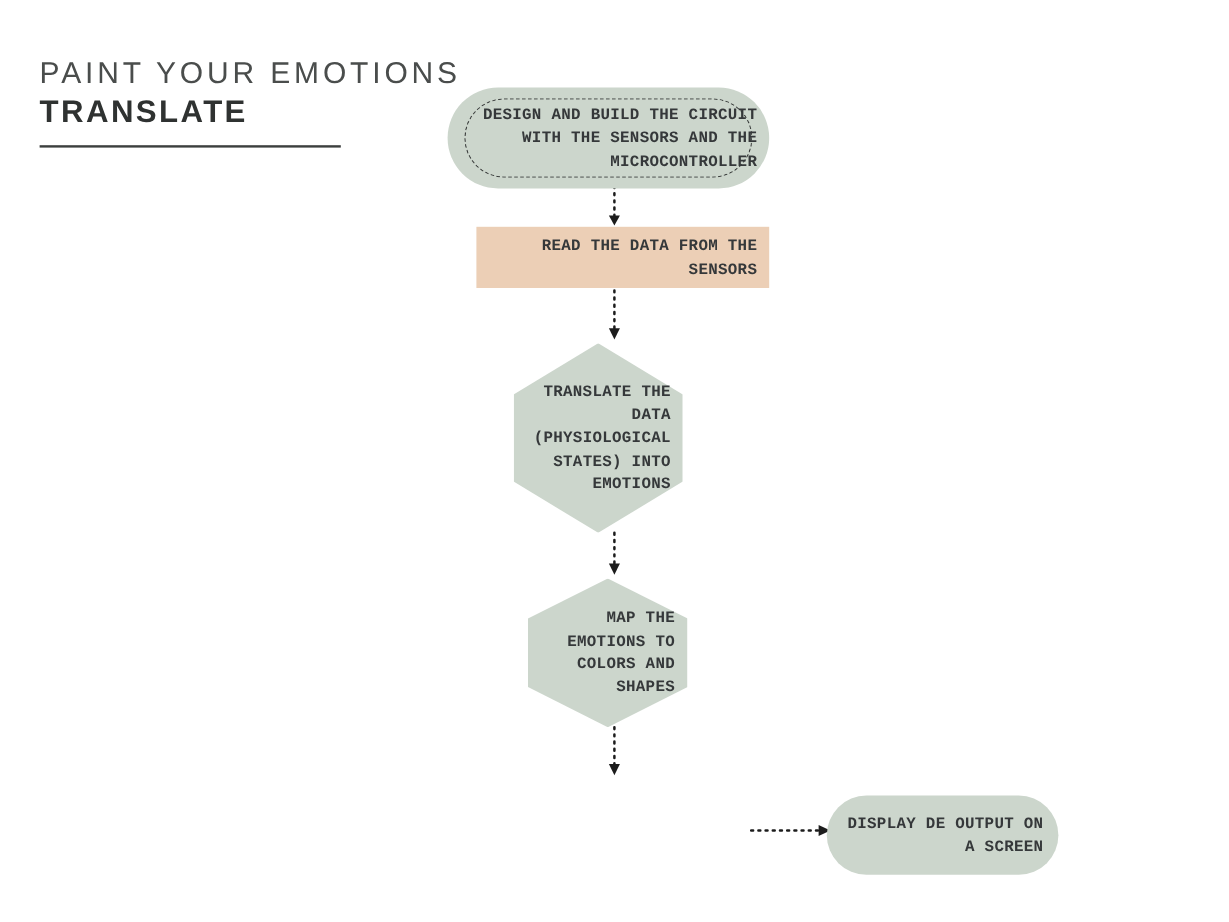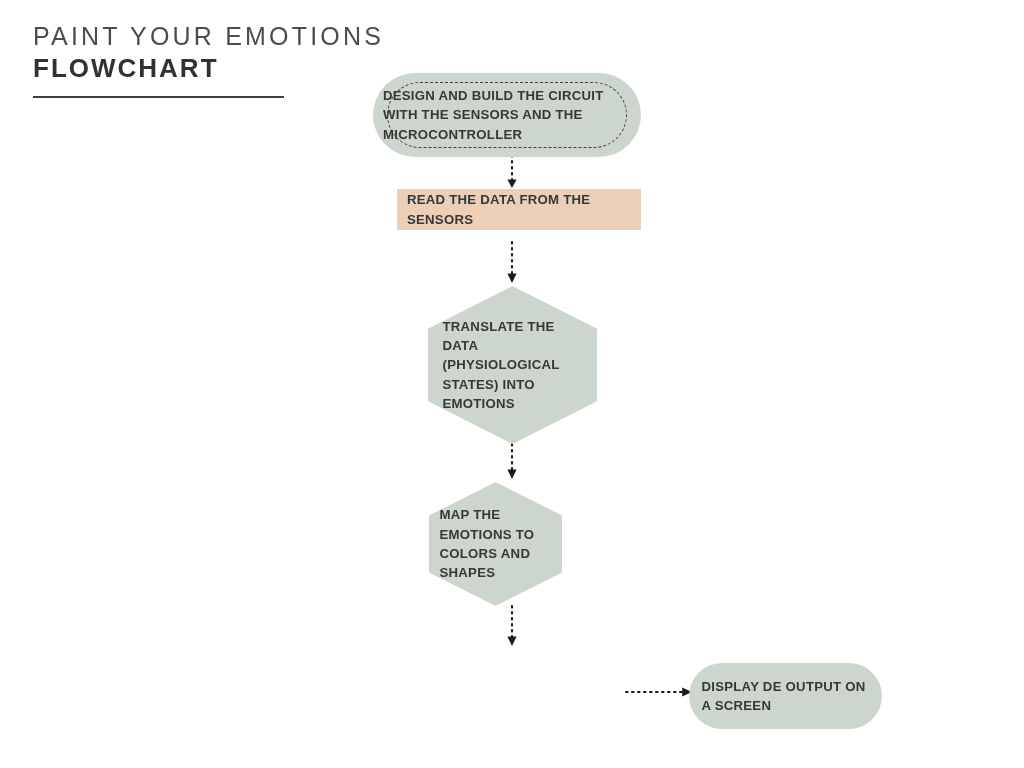--- a/index.html
+++ b/index.html
@@ -17,21 +17,21 @@
   #canvas {
     position: relative;
     width: 1024px;
     height: 768px;
   }
 
   
   .title-block {
     position: absolute;
     left: 33px;
-    top: 22px;
+    top: 47px;
     width: 420px;
   }
   .title-line1 {
     font-size: 25px;
     letter-spacing: 3.2px;
     color: #4a4d4c;
     font-weight: 400;
     line-height: 1.15;
     white-space: nowrap;
   }
@@ -50,21 +50,22 @@
     margin-top: 10px;
   }
 
   
   .node {
     position: absolute;
     box-sizing: border-box;
     display: flex;
     align-items: center;
     justify-content: center;
-    text-align: left;
+    text-align: right;
+    font-family: Liberation Mono, monospace;
   }
   .node-label {
     font-weight: 700;
     font-size: 13.2px;
     line-height: 1.46;
     letter-spacing: 0.25px;
     color: #35383a;
     text-transform: uppercase;
     padding: 0 10px;
     position: relative;
@@ -113,21 +114,21 @@
   }
   .connector svg { display: block; overflow: visible; }
 </style>
 </head>
 <body>
 
 <div id="canvas">
 
   <div class="title-block">
     <div class="title-line1">PAINT YOUR EMOTIONS</div>
-    <div class="title-line2">FLOWCHART</div>
+    <div class="title-line2">TRANSLATE</div>
     <div class="title-rule"></div>
   </div>
 
   <div class="connector" style="left:504px; top:155px; width:16px; height:36px;">
     <svg width="16" height="36" viewBox="0 0 16 36">
       <line x1="8" y1="0" x2="8" y2="26" stroke="#1c1c1c" stroke-width="2.1" stroke-dasharray="1.6 4.4" stroke-linecap="round"></line>
       <path d="M 8 33 L 3.4 24.6 L 12.6 24.6 Z" fill="#1c1c1c"></path>
     </svg>
   </div>
 
@@ -157,30 +158,30 @@
       <line x1="0" y1="8" x2="56" y2="8" stroke="#1c1c1c" stroke-width="2.1" stroke-dasharray="1.6 4.4" stroke-linecap="round"></line>
       <path d="M 66 8 L 56.2 3.4 L 56.2 12.6 Z" fill="#1c1c1c"></path>
     </svg>
   </div>
 
   <div class="node shape-stadium fill-green" style="left:373px; top:73px; width:268px; height:84px;">
     <div class="dashed-inset"></div>
     <div class="node-label">DESIGN AND BUILD THE CIRCUIT WITH THE SENSORS AND THE MICROCONTROLLER</div>
   </div>
 
-  <div class="node shape-rect fill-peach" style="left:397px; top:189px; width:244px; height:41px;">
+  <div class="node shape-rect fill-peach" style="left:397px; top:189px; width:244px; height:51px;">
     <div class="node-label">READ THE DATA FROM THE SENSORS</div>
   </div>
 
-  <div class="node shape-hex" style="left:428px; top:286px; width:169px; height:158px;">
+  <div class="node shape-hex" style="left:428px; top:286px; width:141px; height:158px;">
     <div class="hex-bg"></div>
     <div class="node-label" style="max-width:140px;">TRANSLATE THE DATA (PHYSIOLOGICAL STATES) INTO EMOTIONS</div>
   </div>
 
-  <div class="node shape-hex" style="left:429px; top:482px; width:133px; height:124px;">
+  <div class="node shape-hex" style="left:440px; top:482px; width:133px; height:124px;">
     <div class="hex-bg"></div>
     <div class="node-label" style="max-width:112px;">MAP THE EMOTIONS TO COLORS AND SHAPES</div>
   </div>
 
 
   <div class="node shape-stadium fill-green" style="left:689px; top:663px; width:193px; height:66px;">
     <div class="node-label" style="max-width:168px;">DISPLAY DE OUTPUT ON A SCREEN</div>
   </div>
 
 </div>

